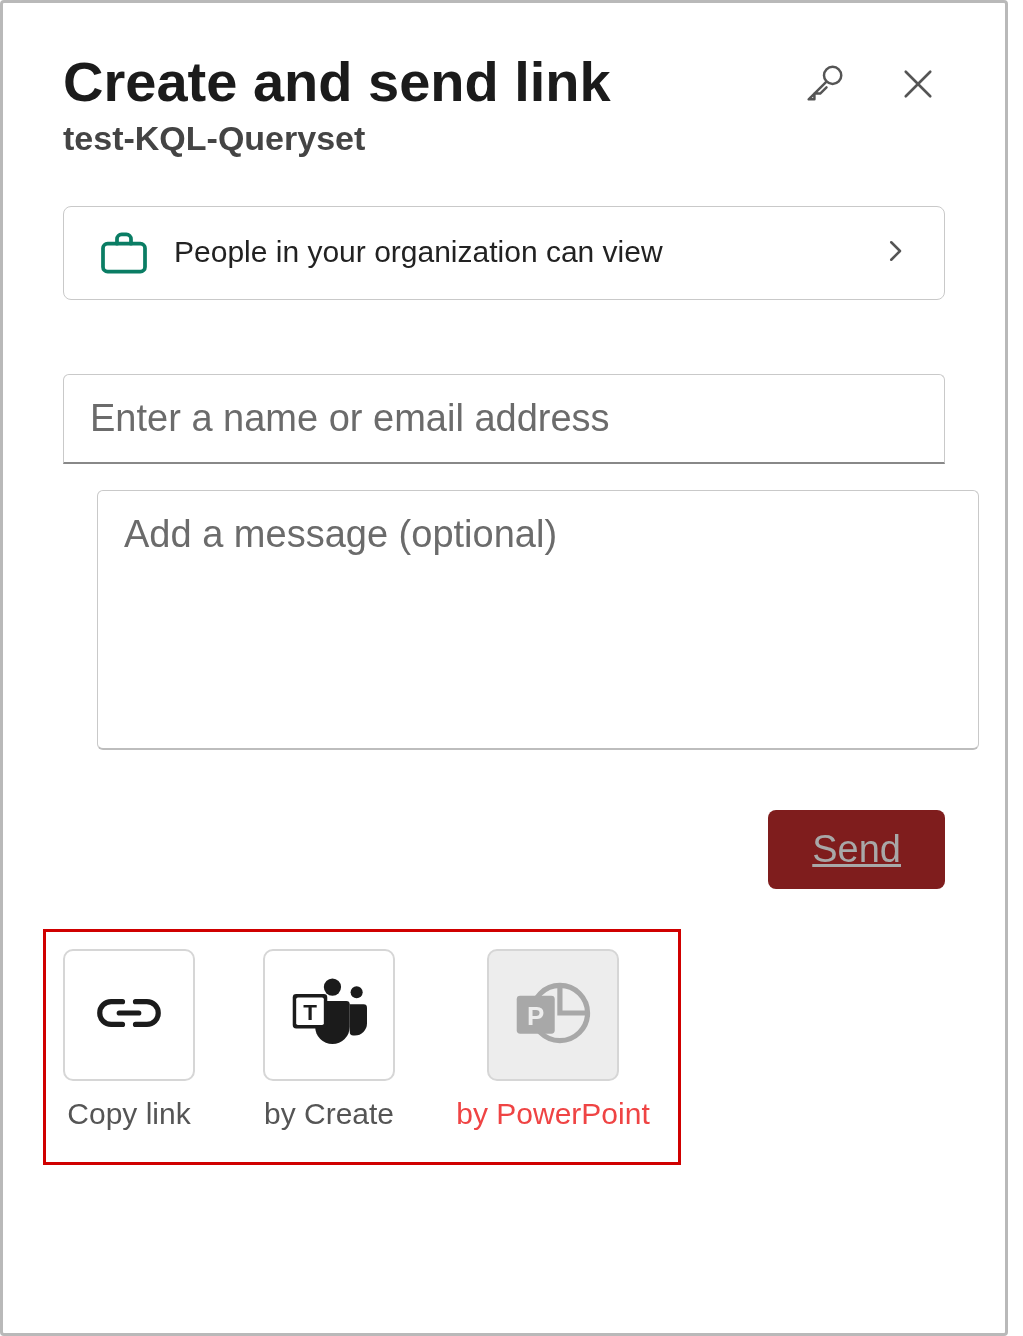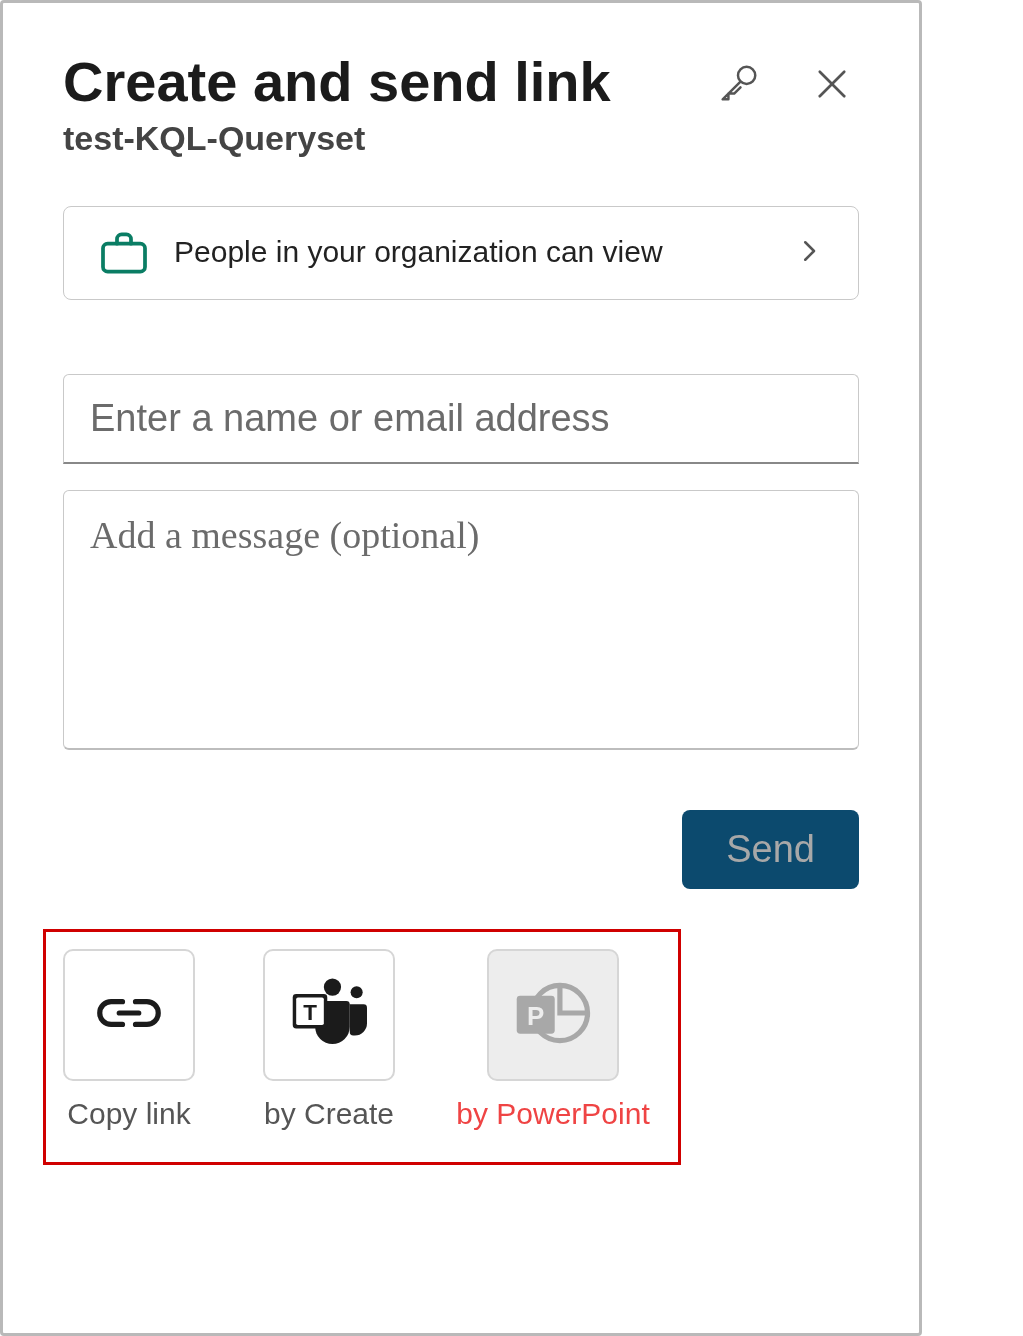--- a/index.html
+++ b/index.html
@@ -6,21 +6,21 @@
     margin: 0;
     padding: 0;
     width: 1023px;
     height: 1336px;
     font-family: "Segoe UI", Arial, sans-serif;
     background: #fff;
     color: #1b1b1b;
   }
   .dialog {
     box-sizing: border-box;
-    width: 922px;
+    width: 1008px;
     height: 1336px;
     border: 3px solid #b9b9b9;
     border-radius: 4px;
     padding: 48px 60px 40px 60px;
     display: flex;
     flex-direction: column;
     position: relative;
   }
 
   
@@ -109,39 +109,41 @@
     height: 260px;
     box-sizing: border-box;
     border: 1px solid #c9c9c9;
     border-bottom: 2px solid #bdbdbd;
     border-radius: 6px;
     font-size: 38px;
     padding: 22px 26px;
     color: #c2410c;
     resize: none;
     outline: none;
-    font-family: Liberation Serif, serif;
+    font-family: Liberation Sans, sans-serif;
+    margin-left: 34px;
   }
   .msg-area::placeholder { color: #6b6b6b; }
 
   
   .send-row {
     margin-top: 60px;
     display: flex;
     justify-content: flex-end;
   }
   .send-btn {
     font-size: 38px;
-    background: #0c4a6e;
+    background: #7f1d1d;
     color: #a8a8a8;
     border: none;
     border-radius: 8px;
     padding: 18px 44px;
     cursor: default;
     font-family: inherit;
+    text-decoration: underline;
   }
 
   
   .share-row {
     margin-top: 60px;
     display: flex;
     gap: 68px;
     align-items: flex-start;
     position: relative;
   }

